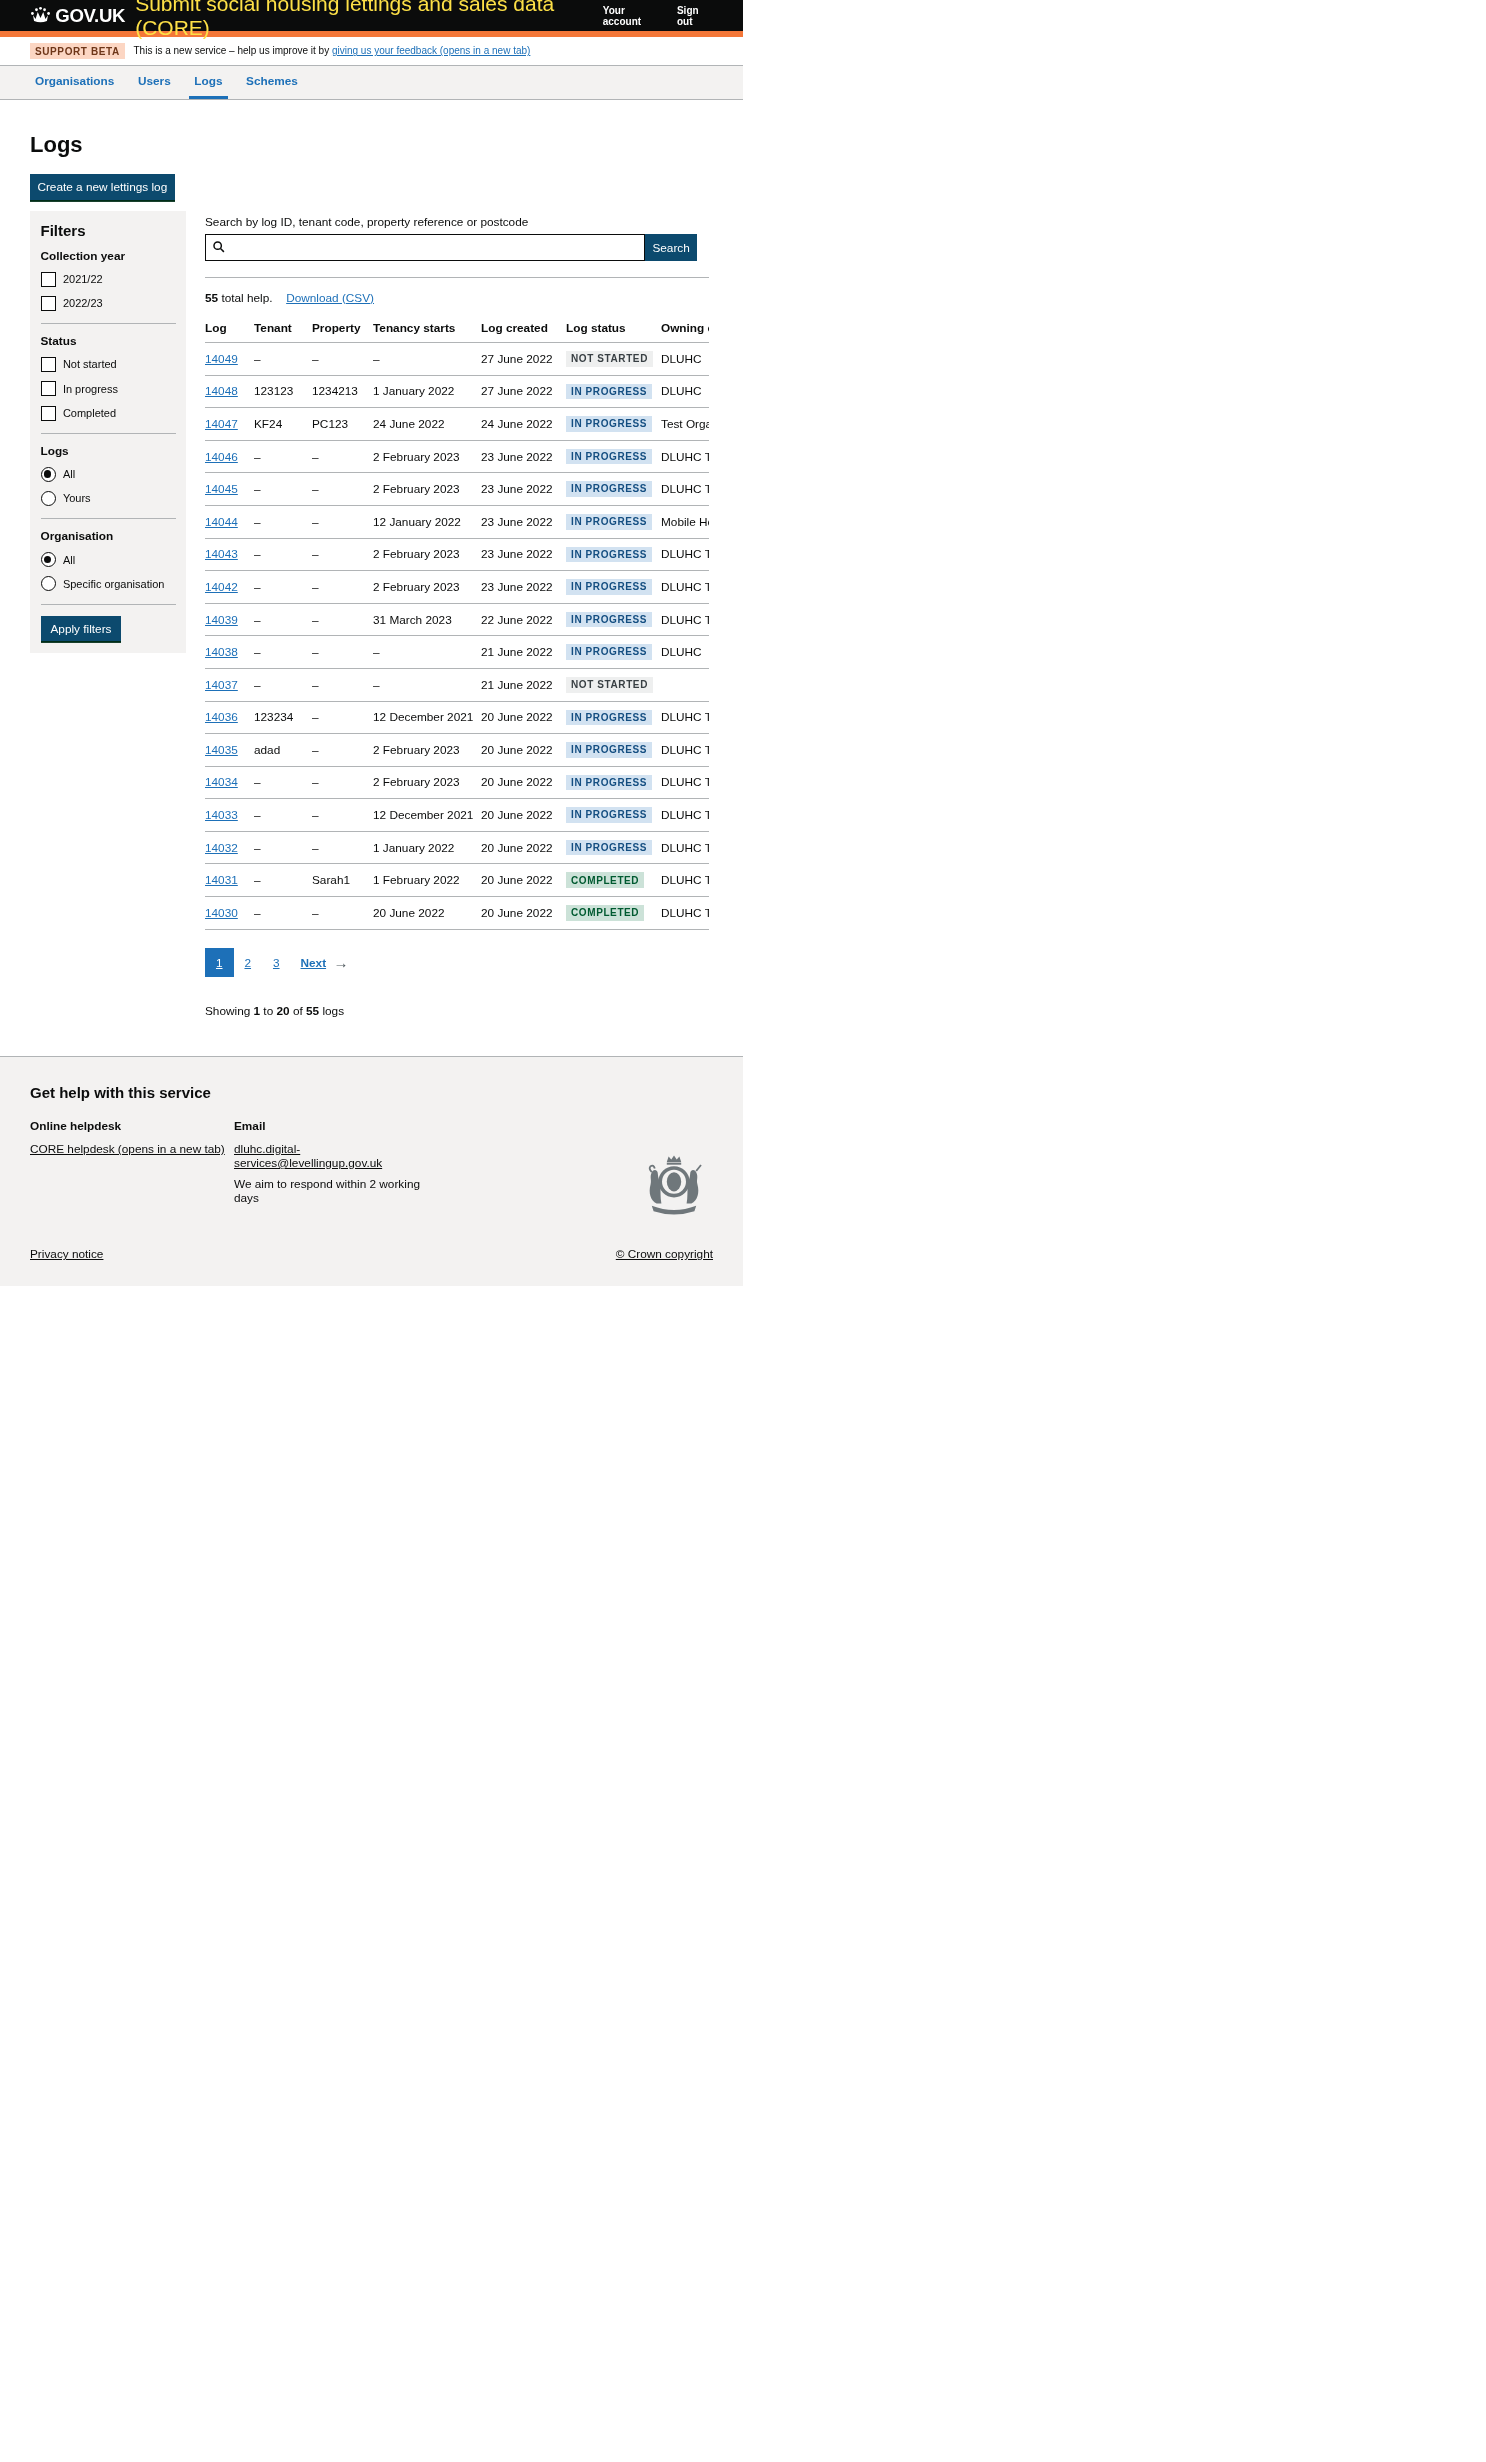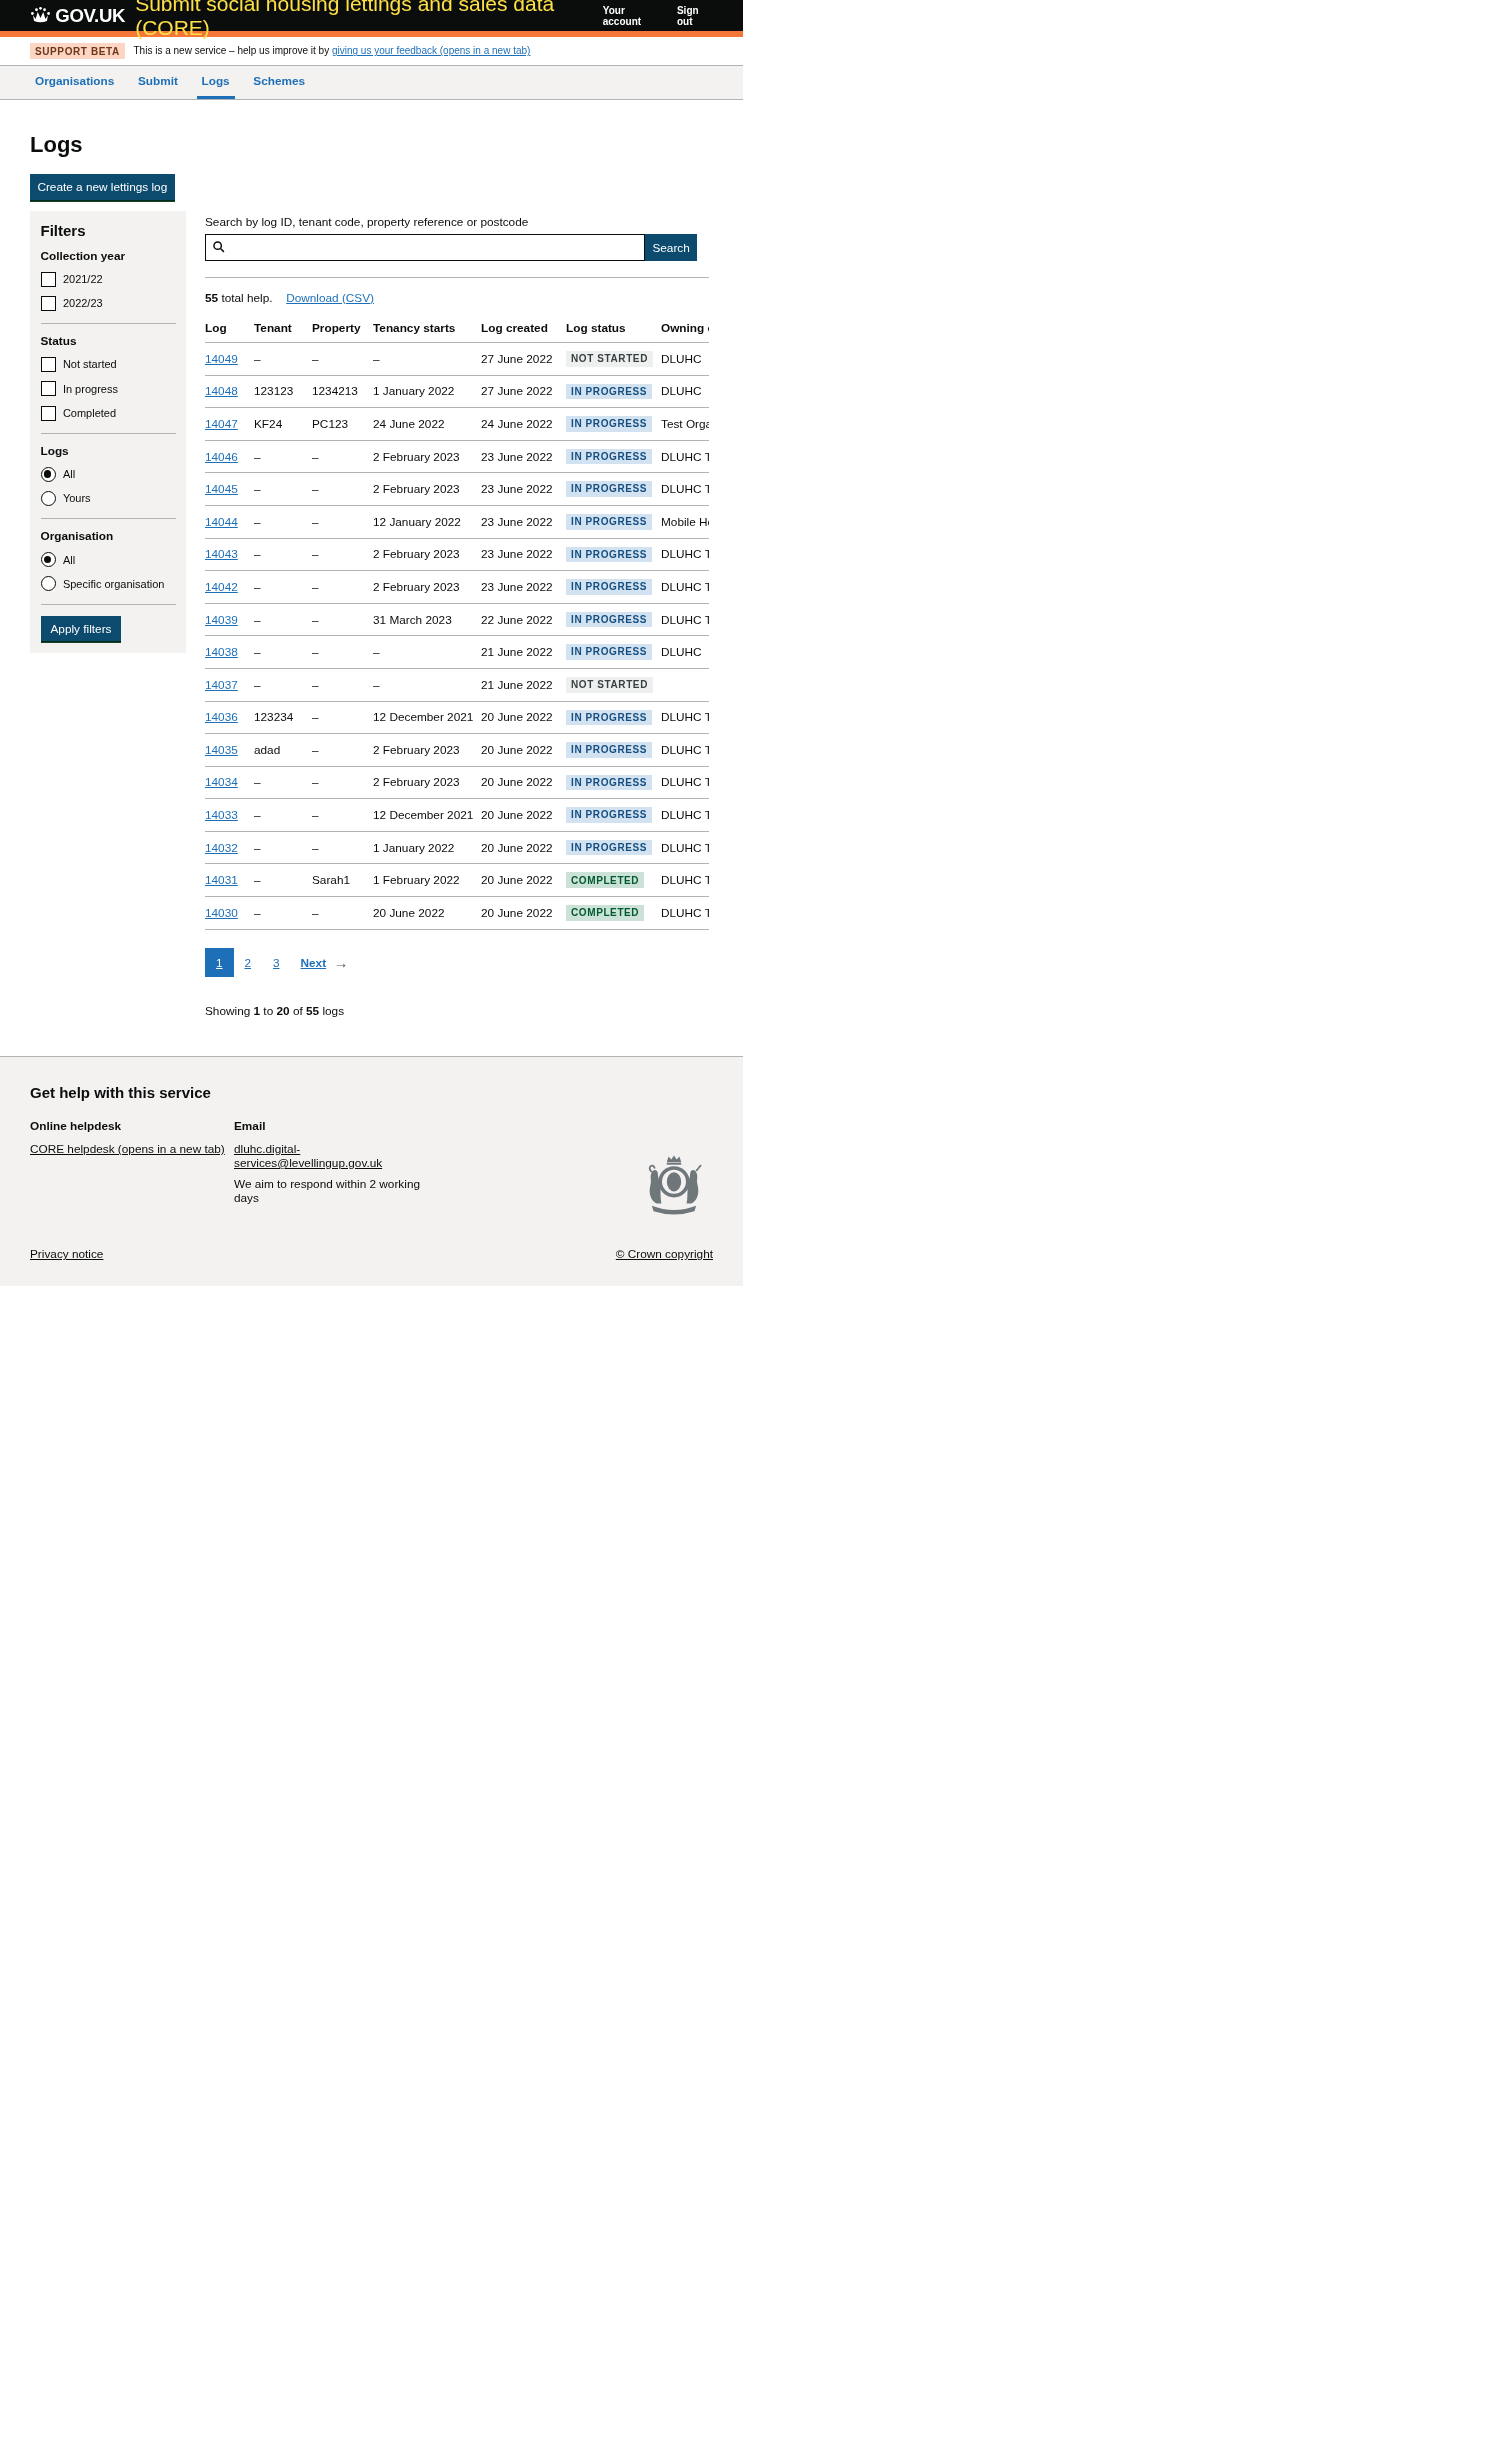--- a/index.html
+++ b/index.html
@@ -174,21 +174,21 @@
     <strong class="phase-tag">SUPPORT BETA</strong>
     <span class="phase-text">
       <span>This is a new service – help us improve it by </span><a>giving us your feedback (opens in a new tab)</a>
     </span>
   </div>
 </div>
 
 <nav class="primary-nav">
   <div class="width-container primary-nav__inner">
     <a class="nav-item">Organisations</a>
-    <a class="nav-item">Submit</a>
+    <a class="nav-item">Users</a>
     <a class="nav-item active">Logs</a>
     <a class="nav-item">Schemes</a>
   </div>
 </nav>
 
 <main class="width-container main-wrap">
   <h1 class="page-title">Logs</h1>
 
   <button class="btn-green create-btn">Create a new lettings log</button>
 

